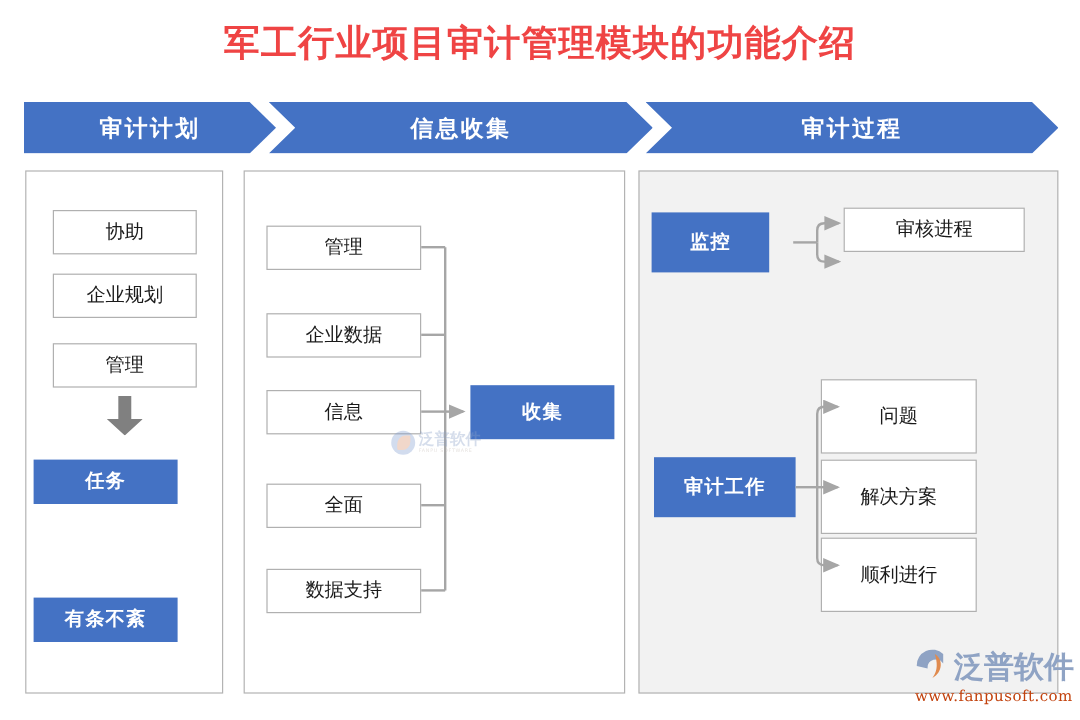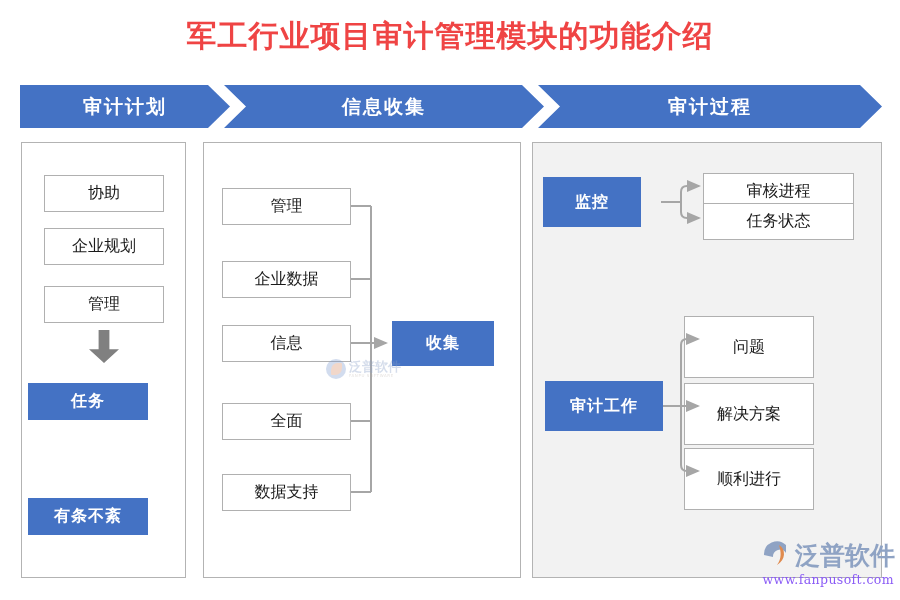--- a/index.html
+++ b/index.html
@@ -67,21 +67,21 @@
   
   .downarrow{
     position:absolute;left:89px;top:330px;width:30px;height:33px;
     background:#808080;
     clip-path:polygon(32% 0, 68% 0, 68% 58%, 100% 58%, 50% 100%, 0 58%, 32% 58%);
   }
 
   
   .mb{left:222px;width:129px;height:37px;}
   .mb1{top:188px;} .mb2{top:261px;} .mb3{top:325px;} .mb4{top:403px;} .mb5{top:474px;text-align:right;}
-  .collect{left:392px;top:321px;width:102px;height:45px;font-size:17px;text-align:center;}
+  .collect{left:392px;top:321px;width:120px;height:45px;font-size:17px;text-align:center;}
 
   
   .rhead1{left:543px;top:177px;width:98px;height:50px;font-size:17px;}
   .rhead2{left:545px;top:381px;width:118px;height:50px;font-size:17px;}
   .rb{left:703px;width:151px;height:37px;}
   .rb1{top:173px;} .rb2{top:203px;}
   .rc{left:684px;width:130px;height:62px;}
 
   
   svg.lines{position:absolute;left:0;top:0;width:900px;height:600px;pointer-events:none;}
@@ -109,21 +109,21 @@
 
   .logo{position:absolute;left:762px;top:539px;width:132px;height:48px;}
   .logo-row{display:flex;align-items:center;gap:3px;height:32px;}
   .logo-icon{width:30px;height:30px;position:relative;flex:0 0 auto;}
   .logo-text{
     font-family:"DejaVu Sans","Liberation Sans",sans-serif;
     font-size:25px;font-weight:700;color:#8FA3C4;line-height:1;white-space:nowrap;
   }
   .logo-url{
     font-family:"DejaVu Serif","Liberation Serif",serif;
-    font-size:12.5px;color:#8b5cf6;letter-spacing:.4px;
+    font-size:12.5px;color:#c2410c;letter-spacing:.4px;
     margin-top:1px;text-align:right;width:132px;white-space:nowrap;
   }
 </style>
 </head>
 <body>
 
 <div id="stage">
 
   <div class="title">军工行业项目审计管理模块的功能介绍</div>
 
@@ -154,21 +154,20 @@
 
   <div class="box plain mb mb1">管理</div>
   <div class="box plain mb mb2">企业数据</div>
   <div class="box plain mb mb3">信息</div>
   <div class="box plain mb mb4">全面</div>
   <div class="box plain mb mb5">数据支持</div>
   <div class="box filled collect">收集</div>
 
   <div class="box filled rhead1">监控</div>
   <div class="box plain rb rb1">审核进程</div>
-  <div class="box plain rb rb2">任务状态</div>
 
   <div class="box filled rhead2">审计工作</div>
   <div class="box plain rc" style="top:316px">问题</div>
   <div class="box plain rc" style="top:383px">解决方案</div>
   <div class="box plain rc" style="top:448px">顺利进行</div>
 
   <svg class="lines" viewBox="0 0 900 600">
     <defs>
       <marker id="ah" markerWidth="7" markerHeight="7" refX="6" refY="3" orient="auto">
         <path d="M0,0 L7,3 L0,6 z" fill="#a6a6a6"></path>

